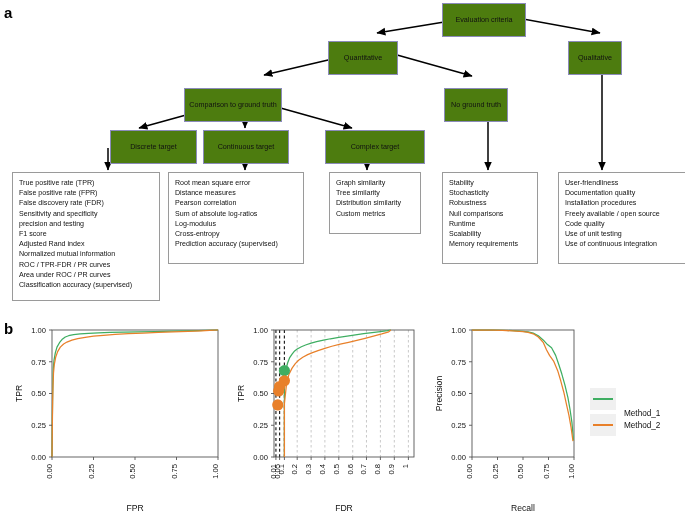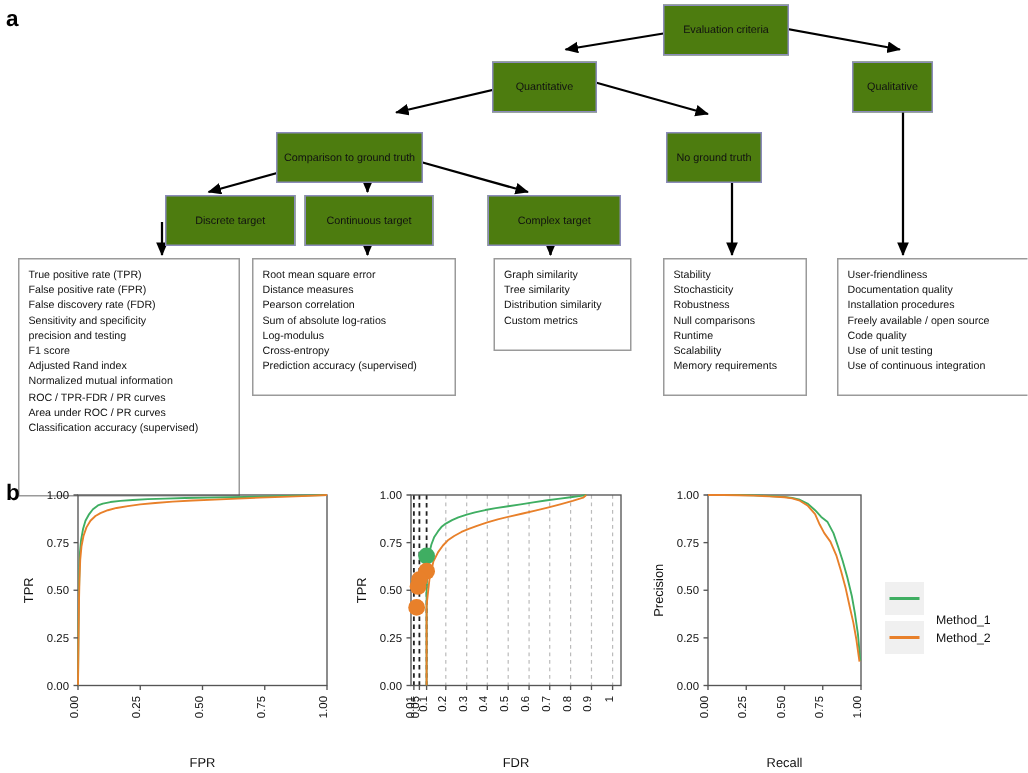--- a/index.html
+++ b/index.html
@@ -65,23 +65,23 @@
     </g>
   </svg>
 
   <div class="node" style="left:442px;top:3px;width:84px;">Evaluation criteria</div>
   <div class="node" style="left:328px;top:41px;width:70px;">Quantitative</div>
   <div class="node" style="left:568px;top:41px;width:54px;">Qualitative</div>
   <div class="node" style="left:184px;top:88px;width:98px;">Comparison to ground truth</div>
   <div class="node" style="left:444px;top:88px;width:64px;">No ground truth</div>
   <div class="node" style="left:70px;top:130px;width:87px;margin-left:40px;">Discrete target</div>
   <div class="node" style="left:203px;top:130px;width:86px;">Continuous target</div>
-  <div class="node" style="left:325px;top:130px;width:89px;">Complex target</div>
-
-  <div class="listbox" style="left:12px;top:172px;width:148px;height:159px;">
+  <div class="node" style="left:325px;top:130px;width:100px;">Complex target</div>
+
+  <div class="listbox" style="left:12px;top:172px;width:148px;height:129px;">
       <div>True positive rate (TPR)</div>
       <div>False positive rate (FPR)</div>
       <div>False discovery rate (FDR)</div>
       <div>Sensitivity and specificity</div>
       <div>precision and testing</div>
       <div>F1 score</div>
       <div>Adjusted Rand index</div>
       <div>Normalized mutual information</div>
       <div>ROC / TPR-FDR / PR curves</div>
       <div>Area under ROC / PR curves</div>

